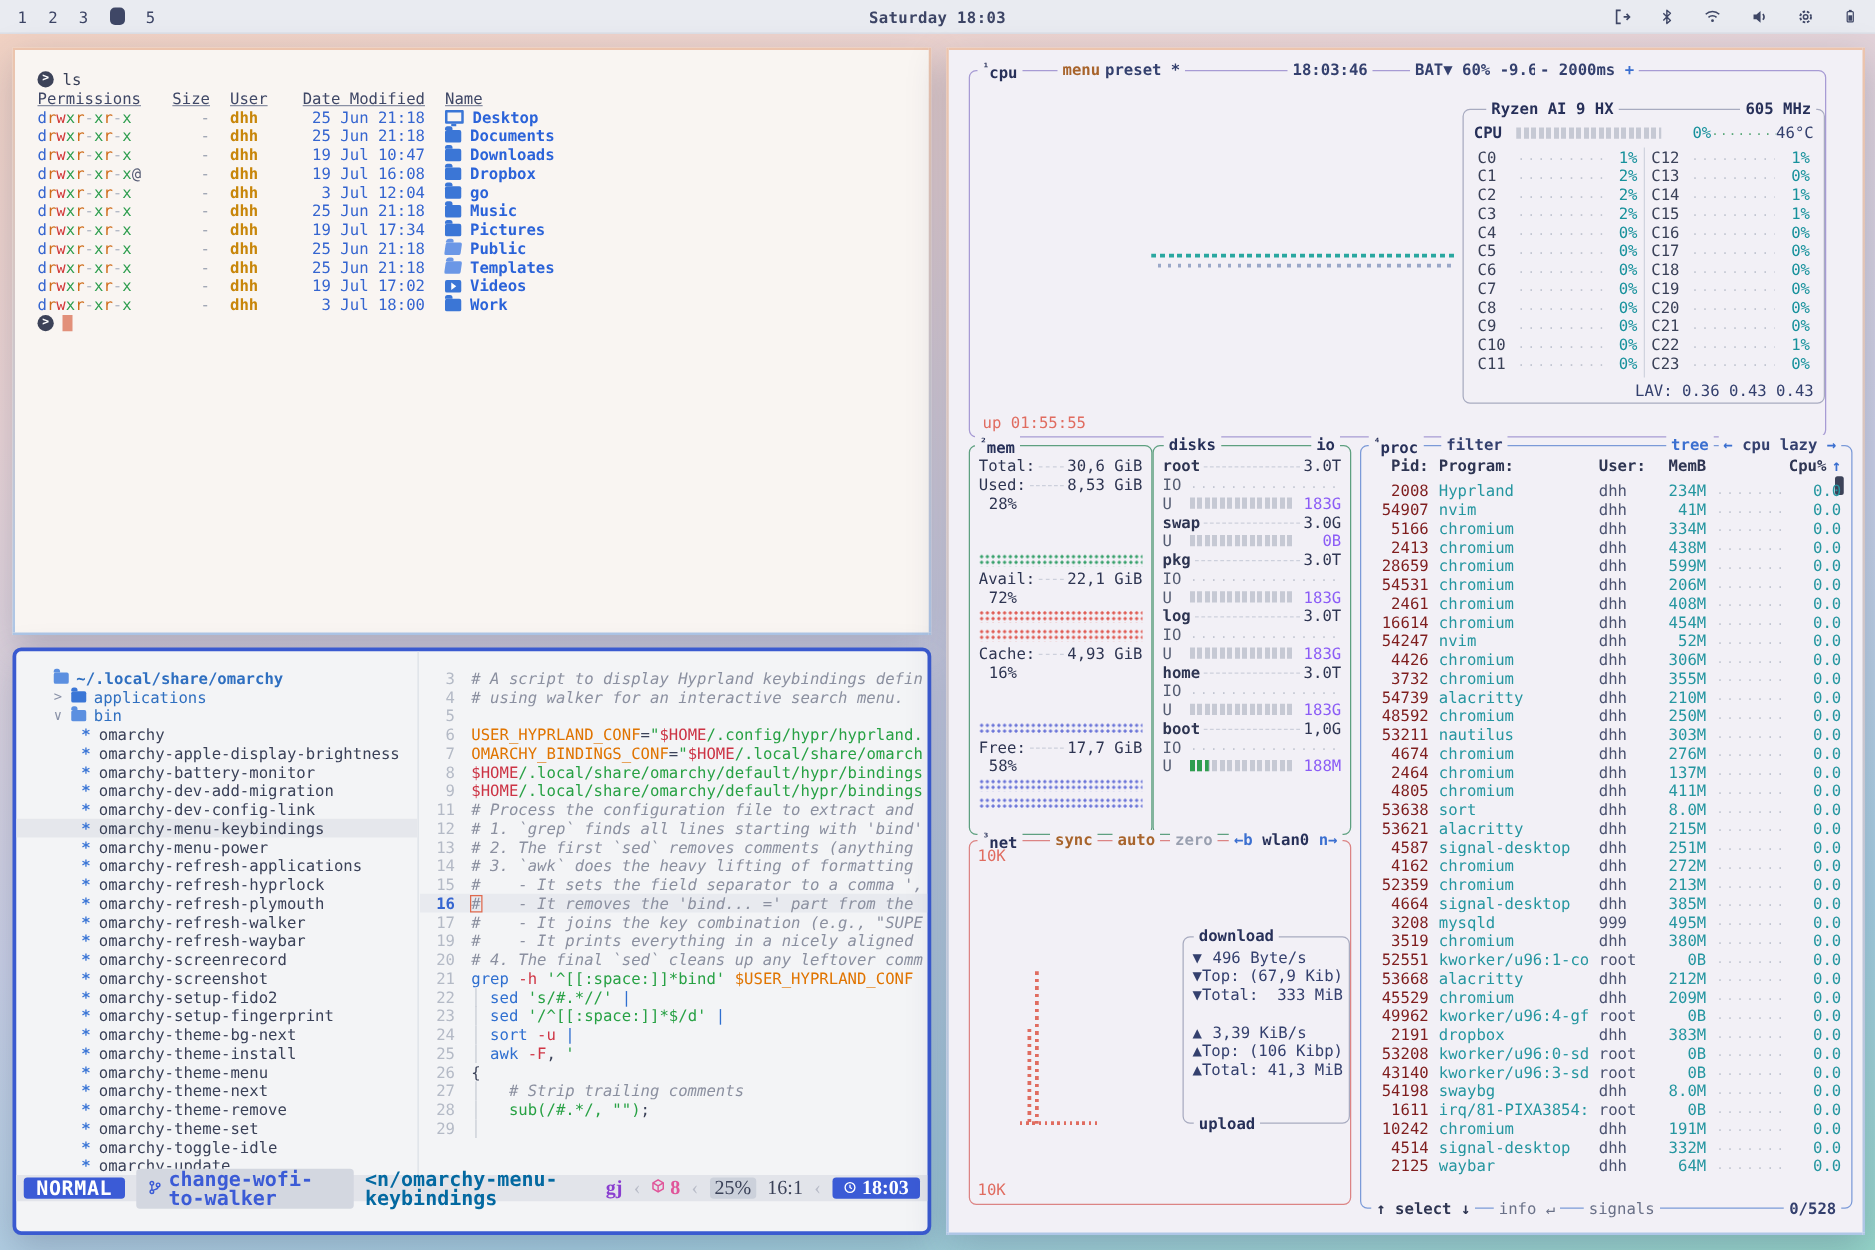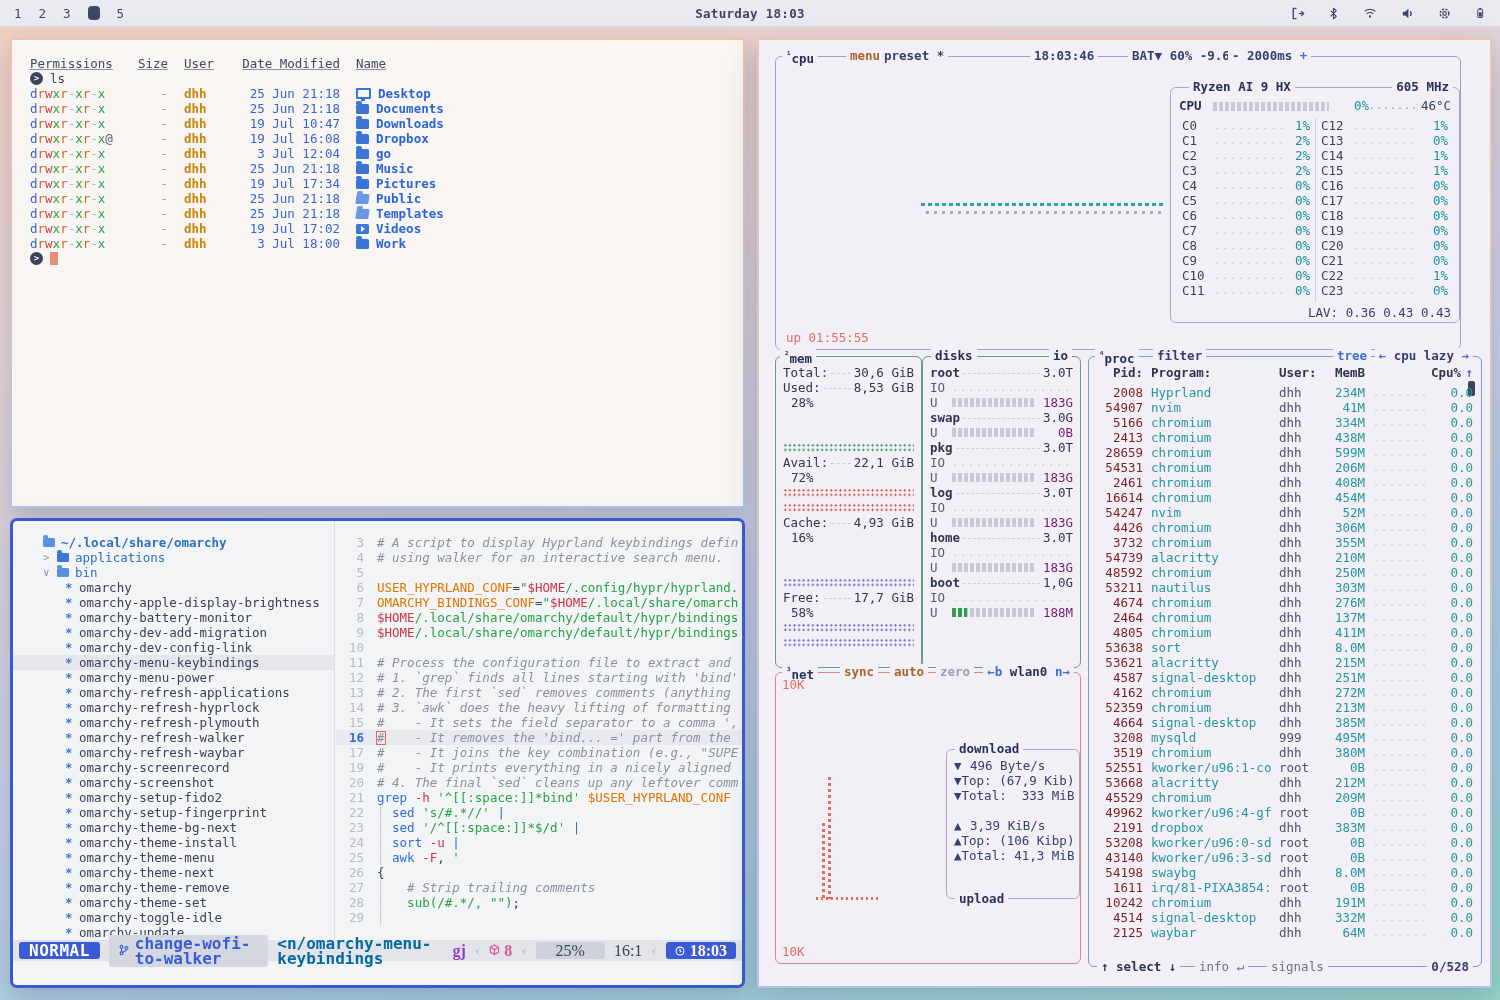--- a/index.html
+++ b/index.html
@@ -86,21 +86,21 @@
   .statusline{position:absolute;left:0;right:0;bottom:24px;height:21px;background:#e2e4ea;
     display:flex;align-items:center;font-size:16px;gap:9px;padding:0 6px;}
   .mode{background:#3b5bd6;color:#fff;font-weight:bold;padding:1px 10px;border-radius:3px;letter-spacing:.5px;}
   .branch{background:#d3d7e0;color:#3b5bd6;font-weight:bold;padding:1px 10px;border-radius:3px;
     display:flex;gap:6px;align-items:center;}
   .slpath{color:#0369a1;font-weight:bold;}
   .slright{margin-left:auto;display:flex;gap:9px;align-items:center;font-family:Liberation Serif, serif;}
   .gj{color:#8a3fd0;font-weight:bold;}
   .ssep{color:#b8bcc8;}
   .pkg{color:#e0559a;font-weight:bold;display:flex;gap:4px;align-items:center;}
-  .spct{background:#ccd1db;padding:1px 20px;border-radius:3px;color:#3a4158;}
+  .spct{background:#ccd1db;padding:1px 4px;border-radius:3px;color:#3a4158;}
   .spos{color:#3a4158;}
   .stime{background:#3b5bd6;color:#fff;padding:1px 9px;border-radius:3px;font-weight:bold;
     display:flex;gap:5px;align-items:center;}
   
   .bbox{position:absolute;border:1px solid;border-radius:6px;box-sizing:border-box;}
   .btitle{position:absolute;top:-9px;background:#f2f0f6;padding:0 4px;font-weight:bold;color:#273059;white-space:pre;}
   .bfoot{position:absolute;bottom:-8px;background:#f2f0f6;padding:0 4px;white-space:pre;}
   .sup{font-size:9px;vertical-align:5px;}
   .opt{color:#a8642c;font-weight:bold;}
   .optgray{color:#9aa0b0;font-weight:bold;}
@@ -137,21 +137,21 @@
   .mpct{color:#2e3552;padding-left:8px;}
   .dotmeter{width:100%;height:10px;background-size:4.6px 4.6px;}
   .dm-green{background-image:radial-gradient(circle,#35a06a 1.15px,transparent 1.3px);}
   .dm-red{background-image:radial-gradient(circle,#e05a52 1.15px,transparent 1.3px);}
   .dm-blue{background-image:radial-gradient(circle,#6a74d8 1.15px,transparent 1.3px);}
   .dname{color:#2e3552;font-weight:bold;}
   .iolab{color:#555d73;width:22px;flex:none;}
   .iodots{flex:1;overflow:hidden;color:#c2c6d2;font-size:10px;letter-spacing:2px;}
   .blocks{flex:1;height:9px;margin:0 5px 0 0;background:repeating-linear-gradient(90deg,#c6c9d4 0 4px,transparent 4px 6px);position:relative;}
   .blocks-g{position:absolute;left:0;top:0;bottom:0;background:repeating-linear-gradient(90deg,#2f9e4f 0 4px,transparent 4px 6px);}
-  .uval{width:34px;text-align:right;flex:none;color:#701a75;}
+  .uval{width:34px;text-align:right;flex:none;color:#8b5cf6;}
   .box-net{left:16px;top:632px;width:306px;height:292px;border-color:#dc8484;}
   .nscale{position:absolute;left:6px;color:#e06c60;}
   .ncol{position:absolute;background:repeating-linear-gradient(180deg,#e06c60 0 3px,transparent 3px 6px);width:3px;}
   .nbase{position:absolute;background:repeating-linear-gradient(90deg,#e06c60 0 2px,transparent 2px 5px);height:3px;}
   .dlbox{position:absolute;left:170px;top:76px;width:132px;height:148px;border:1px solid #a8abc0;border-radius:6px;background:#f2f0f6;}
   .nline{height:15px;display:flex;align-items:center;padding:0 7px;white-space:pre;}
   .nlines{position:absolute;top:8px;left:0;right:0;}
   .narr{width:16px;color:#34406e;}
   .ntext{color:#34406e;}
   .box-proc{left:329px;top:316px;width:394px;height:611px;border-color:#7b9ad8;}
@@ -221,30 +221,30 @@
           <svg width="12" height="16" viewBox="0 0 16 16">
             <rect x="5" y="3" width="6.5" height="11" rx="1" fill="none" stroke="#3f4766" stroke-width="1.3"></rect>
             <rect x="6.8" y="1.2" width="3" height="1.6" fill="#3f4766"></rect>
             <rect x="6.3" y="7" width="4" height="5.8" fill="#3f4766"></rect>
           </svg>
         </span>
     </div>
   </div>
 
   <section class="win term">
+    <div class="trow">
+      <span class="picon"></span>
+      <span class="cmdtxt">ls</span>
+    </div>
     <div class="trow thead">
       <span class="t-perm">Permissions</span>
       <span class="t-size">Size</span>
       <span class="t-user">User</span>
       <span class="t-date">Date Modified</span>
       <span class="t-name">Name</span>
-    </div>
-    <div class="trow">
-      <span class="picon"></span>
-      <span class="cmdtxt">ls</span>
     </div>
     <div id="term-rows">
         <div class="trow"><span class="t-perm"><span class="pc-d">d</span><span class="pc-r">r</span><span class="pc-w">w</span><span class="pc-x">x</span><span class="pc-r">r</span><span class="pc-dash">-</span><span class="pc-x">x</span><span class="pc-r">r</span><span class="pc-dash">-</span><span class="pc-x">x</span></span><span class="t-size">-</span><span class="t-user">dhh</span><span class="t-date">25 Jun 21:18</span><span class="t-name"><span class="fic monitor"></span><span class="fname">Desktop</span></span></div>
         <div class="trow"><span class="t-perm"><span class="pc-d">d</span><span class="pc-r">r</span><span class="pc-w">w</span><span class="pc-x">x</span><span class="pc-r">r</span><span class="pc-dash">-</span><span class="pc-x">x</span><span class="pc-r">r</span><span class="pc-dash">-</span><span class="pc-x">x</span></span><span class="t-size">-</span><span class="t-user">dhh</span><span class="t-date">25 Jun 21:18</span><span class="t-name"><span class="fic folder"></span><span class="fname">Documents</span></span></div>
         <div class="trow"><span class="t-perm"><span class="pc-d">d</span><span class="pc-r">r</span><span class="pc-w">w</span><span class="pc-x">x</span><span class="pc-r">r</span><span class="pc-dash">-</span><span class="pc-x">x</span><span class="pc-r">r</span><span class="pc-dash">-</span><span class="pc-x">x</span></span><span class="t-size">-</span><span class="t-user">dhh</span><span class="t-date">19 Jul 10:47</span><span class="t-name"><span class="fic folder"></span><span class="fname">Downloads</span></span></div>
         <div class="trow"><span class="t-perm"><span class="pc-d">d</span><span class="pc-r">r</span><span class="pc-w">w</span><span class="pc-x">x</span><span class="pc-r">r</span><span class="pc-dash">-</span><span class="pc-x">x</span><span class="pc-r">r</span><span class="pc-dash">-</span><span class="pc-x">x</span><span class="pc-at">@</span></span><span class="t-size">-</span><span class="t-user">dhh</span><span class="t-date">19 Jul 16:08</span><span class="t-name"><span class="fic folder"></span><span class="fname">Dropbox</span></span></div>
         <div class="trow"><span class="t-perm"><span class="pc-d">d</span><span class="pc-r">r</span><span class="pc-w">w</span><span class="pc-x">x</span><span class="pc-r">r</span><span class="pc-dash">-</span><span class="pc-x">x</span><span class="pc-r">r</span><span class="pc-dash">-</span><span class="pc-x">x</span></span><span class="t-size">-</span><span class="t-user">dhh</span><span class="t-date">3 Jul 12:04</span><span class="t-name"><span class="fic folder"></span><span class="fname">go</span></span></div>
         <div class="trow"><span class="t-perm"><span class="pc-d">d</span><span class="pc-r">r</span><span class="pc-w">w</span><span class="pc-x">x</span><span class="pc-r">r</span><span class="pc-dash">-</span><span class="pc-x">x</span><span class="pc-r">r</span><span class="pc-dash">-</span><span class="pc-x">x</span></span><span class="t-size">-</span><span class="t-user">dhh</span><span class="t-date">25 Jun 21:18</span><span class="t-name"><span class="fic folder"></span><span class="fname">Music</span></span></div>
         <div class="trow"><span class="t-perm"><span class="pc-d">d</span><span class="pc-r">r</span><span class="pc-w">w</span><span class="pc-x">x</span><span class="pc-r">r</span><span class="pc-dash">-</span><span class="pc-x">x</span><span class="pc-r">r</span><span class="pc-dash">-</span><span class="pc-x">x</span></span><span class="t-size">-</span><span class="t-user">dhh</span><span class="t-date">19 Jul 17:34</span><span class="t-name"><span class="fic folder"></span><span class="fname">Pictures</span></span></div>
         <div class="trow"><span class="t-perm"><span class="pc-d">d</span><span class="pc-r">r</span><span class="pc-w">w</span><span class="pc-x">x</span><span class="pc-r">r</span><span class="pc-dash">-</span><span class="pc-x">x</span><span class="pc-r">r</span><span class="pc-dash">-</span><span class="pc-x">x</span></span><span class="t-size">-</span><span class="t-user">dhh</span><span class="t-date">25 Jun 21:18</span><span class="t-name"><span class="fic folder-open"></span><span class="fname">Public</span></span></div>
@@ -290,21 +290,20 @@
       </div>
     <div class="codewrap">
       <div id="code">
           <div class="cl"><span class="gut">3</span><span class="ctext"><span class="sx-c"># A script to display Hyprland keybindings defin</span></span></div>
           <div class="cl"><span class="gut">4</span><span class="ctext"><span class="sx-c"># using walker for an interactive search menu.</span></span></div>
           <div class="cl"><span class="gut">5</span><span class="ctext"></span></div>
           <div class="cl"><span class="gut">6</span><span class="ctext"><span class="sx-v">USER_HYPRLAND_CONF</span><span class="sx-t">=</span><span class="sx-s">"</span><span class="sx-h">$HOME</span><span class="sx-s">/.config/hypr/hyprland.</span></span></div>
           <div class="cl"><span class="gut">7</span><span class="ctext"><span class="sx-v">OMARCHY_BINDINGS_CONF</span><span class="sx-t">=</span><span class="sx-s">"</span><span class="sx-h">$HOME</span><span class="sx-s">/.local/share/omarch</span></span></div>
           <div class="cl"><span class="gut">8</span><span class="ctext"><span class="sx-h">$HOME</span><span class="sx-s">/.local/share/omarchy/default/hypr/bindings</span></span></div>
           <div class="cl"><span class="gut">9</span><span class="ctext"><span class="sx-h">$HOME</span><span class="sx-s">/.local/share/omarchy/default/hypr/bindings</span></span></div>
-          <div class="cl"><span class="gut">10</span><span class="ctext"></span></div>
           <div class="cl"><span class="gut">11</span><span class="ctext"><span class="sx-c"># Process the configuration file to extract and</span></span></div>
           <div class="cl"><span class="gut">12</span><span class="ctext"><span class="sx-c"># 1. `grep` finds all lines starting with 'bind'</span></span></div>
           <div class="cl"><span class="gut">13</span><span class="ctext"><span class="sx-c"># 2. The first `sed` removes comments (anything</span></span></div>
           <div class="cl"><span class="gut">14</span><span class="ctext"><span class="sx-c"># 3. `awk` does the heavy lifting of formatting</span></span></div>
           <div class="cl"><span class="gut">15</span><span class="ctext"><span class="sx-c">#    - It sets the field separator to a comma ',</span></span></div>
           <div class="cl cur"><span class="gut gcur">16</span><span class="ctext"><span class="cursorbox"></span><span class="sx-c">#    - It removes the 'bind... =' part from the</span></span></div>
           <div class="cl"><span class="gut">17</span><span class="ctext"><span class="sx-c">#    - It joins the key combination (e.g., "SUPE</span></span></div>
           <div class="cl"><span class="gut">19</span><span class="ctext"><span class="sx-c">#    - It prints everything in a nicely aligned</span></span></div>
           <div class="cl"><span class="gut">20</span><span class="ctext"><span class="sx-c"># 4. The final `sed` cleans up any leftover comm</span></span></div>
           <div class="cl"><span class="gut">21</span><span class="ctext"><span class="sx-k">grep</span><span class="sx-f"> -h</span><span class="sx-s"> '^[[:space:]]*bind'</span><span class="sx-v"> $USER_HYPRLAND_CONF</span></span></div>

